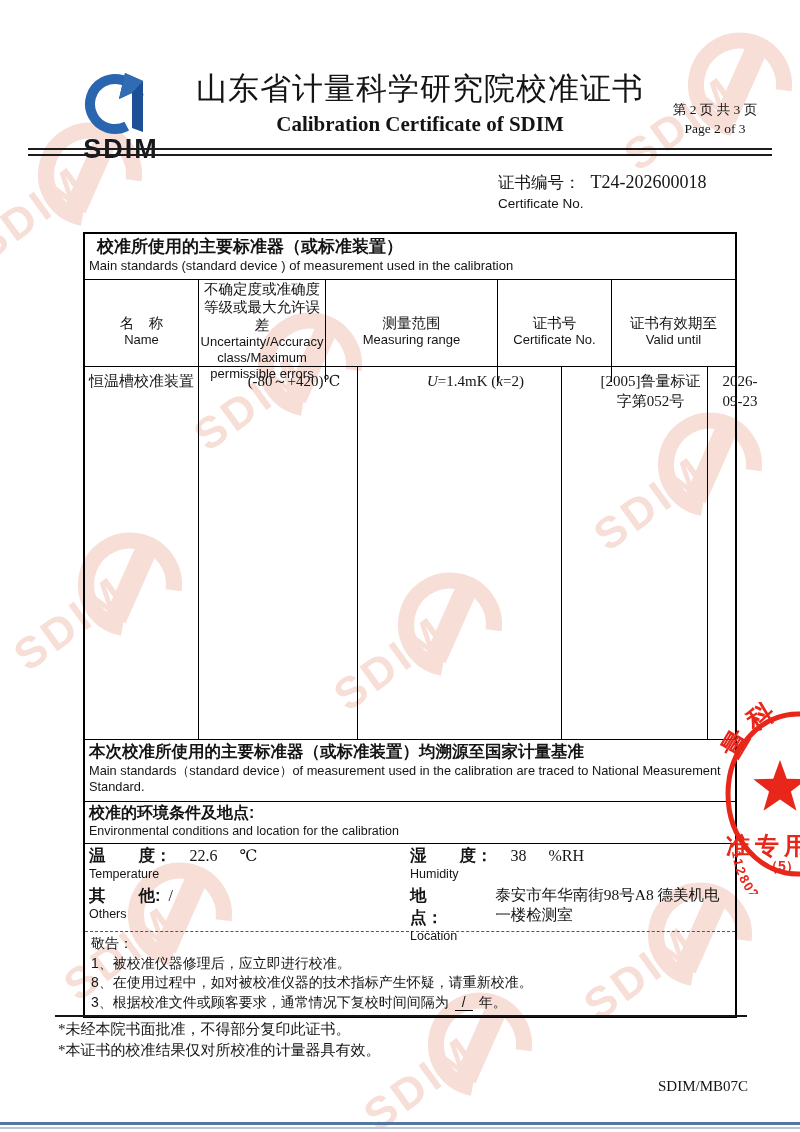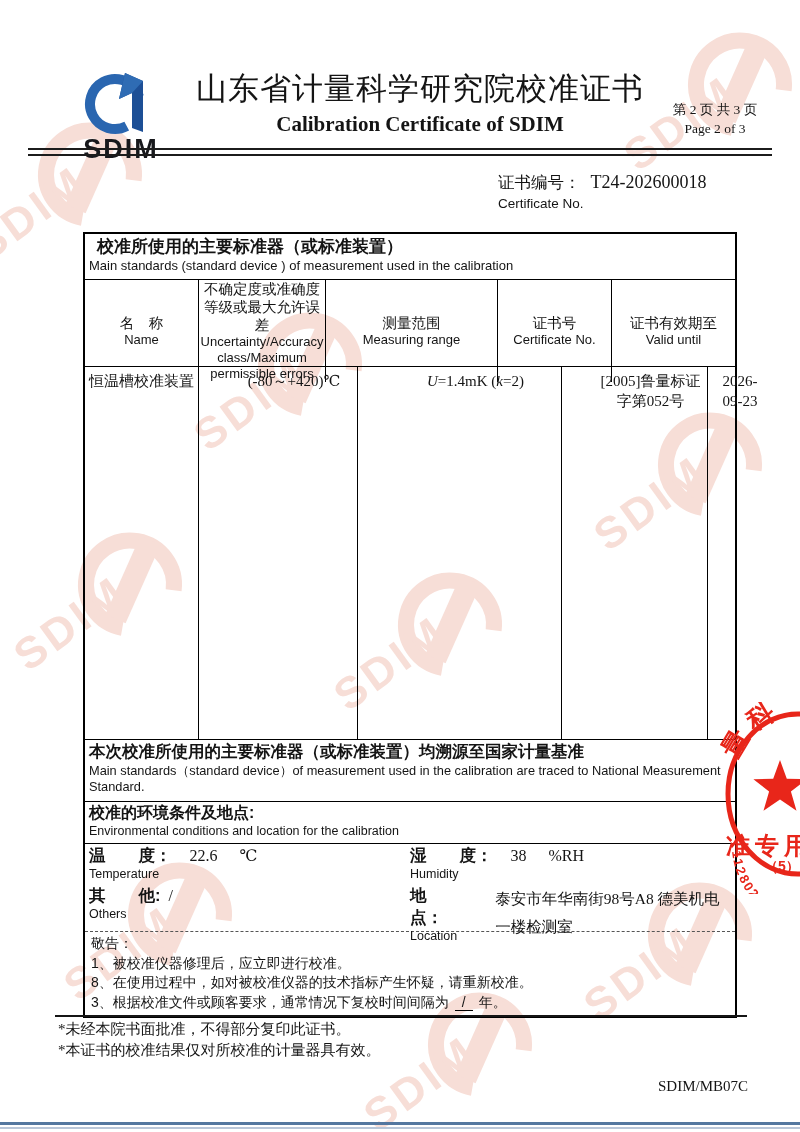--- a/index.html
+++ b/index.html
@@ -46,21 +46,21 @@
   .envtitle .en{font-family:"Liberation Sans",sans-serif;font-size:12.5px;}
   .envrow{display:flex;padding:1px 4px 0;}
   .envrow1{height:39px;}
   .envrow2{height:46px;border-bottom:1px dashed #555;}
   .half{width:50%;min-width:0;}
   .envlab{font-family:"Liberation Sans",sans-serif;font-weight:bold;font-size:16.5px;}
   .envval{font-size:16px;margin-left:18px;}
   .envunit{font-size:16px;margin-left:22px;}
   .enven{font-family:"Liberation Sans",sans-serif;font-size:12.5px;line-height:14px;}
   .locwrap{display:flex;}
-  .locval{font-size:15.5px;width:252px;margin-left:8px;line-height:28px;}
+  .locval{font-size:15.5px;width:252px;margin-left:8px;line-height:20px;}
   .notice{height:82px;padding:2px 6px 0;font-family:"Liberation Sans",sans-serif;
           font-size:14px;line-height:19.5px;}
   .uline{display:inline-block;min-width:18px;text-align:center;border-bottom:1px solid #000;
          line-height:15px;margin:0 6px;}
   
   .stamp{position:absolute;left:720px;top:702px;z-index:3;}
   
   .footline{position:absolute;left:55px;top:1015px;width:692px;border-top:2px solid #151515;z-index:2;}
   .fn{position:absolute;left:58px;font-size:15px;z-index:2;}
   .doccode{position:absolute;right:52px;top:1078px;font-size:15px;z-index:2;}

